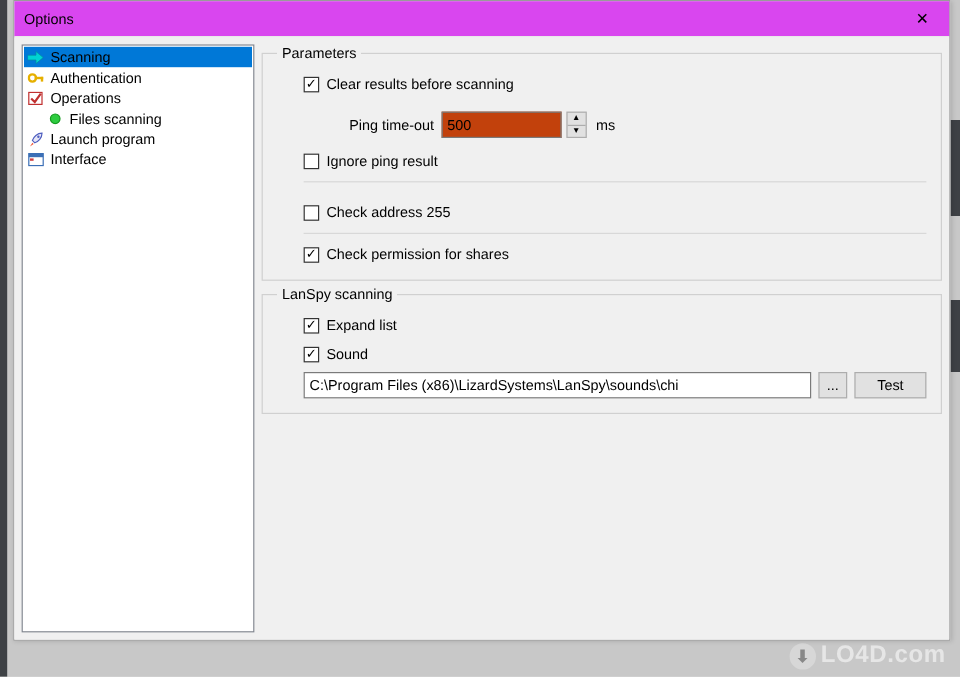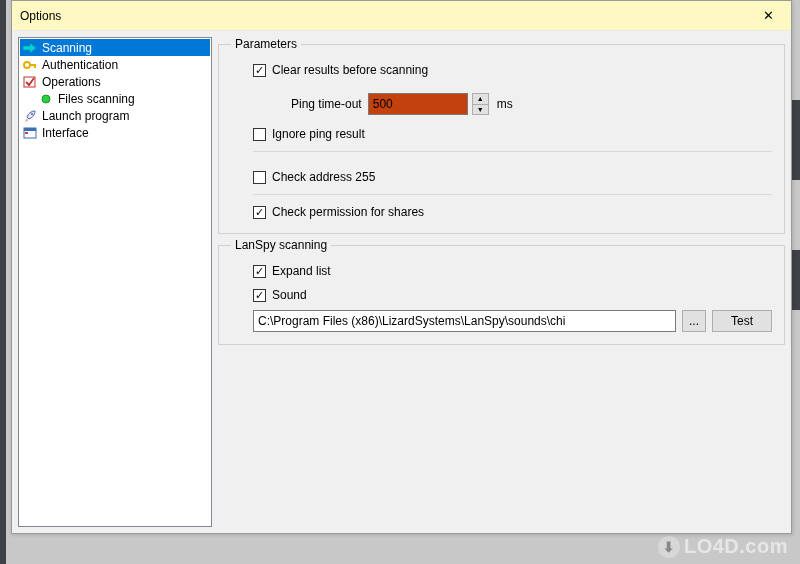--- a/index.html
+++ b/index.html
@@ -34,21 +34,21 @@
     box-shadow: 1px 1px 4px rgba(0,0,0,.15);
     display: flex;
     flex-direction: column;
   }
   .titlebar {
     height: 30px;
     display: flex;
     align-items: center;
     padding: 0 0 0 8px;
     border-bottom: 1px solid #e9e9e9;
-    background: #fef9c3;
+    background: #d946ef;
   }
   .titlebar-title { flex: 1; font-size: 12px; }
   .close-btn {
     width: 45px; height: 29px;
     display:flex; align-items:center; justify-content:center;
     cursor: pointer;
   }
   .close-x { font-size: 13px; font-weight: 300; }
 
   .body {
@@ -68,21 +68,21 @@
     display: flex;
     align-items: center;
     gap: 4px;
     padding: 1px 3px 1px 2px;
     height: 17px;
     cursor: pointer;
     white-space: nowrap;
   }
   .nav-item.selected {
     background: #0078d7;
-    color: #ffffff;
+    color: #000000;
   }
   .nav-indent { padding-left: 18px; }
   .nav-icon {
     width: 16px; height: 16px;
     display:inline-flex; align-items:center; justify-content:center;
     flex-shrink:0;
   }
 
   .content {
     flex:1;

